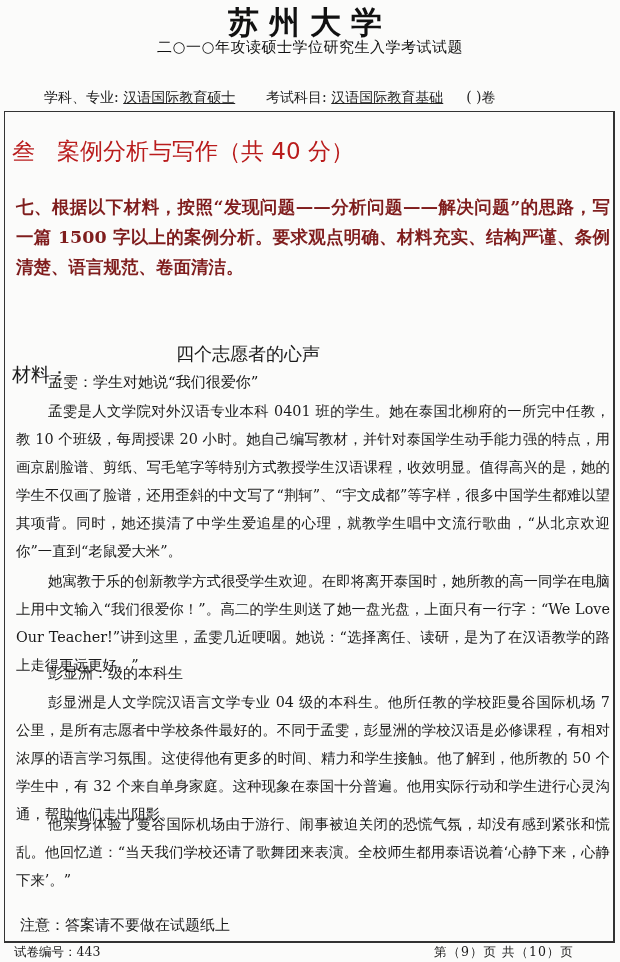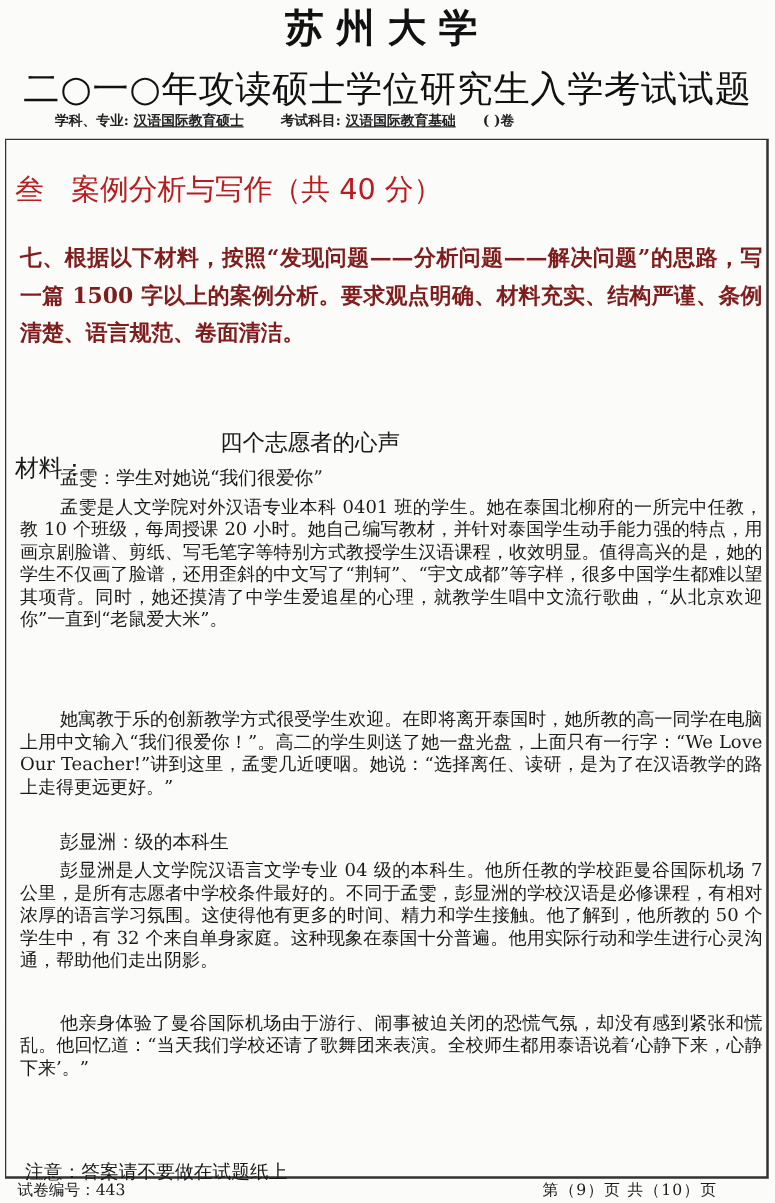--- a/index.html
+++ b/index.html
@@ -7,26 +7,26 @@
     width:620px; height:962px; background:#fbfbfa; position:relative; overflow:hidden;
     font-family:"DejaVu Serif","Liberation Serif",serif; color:#1a1a1a;
   }
   .abs { position:absolute; }
   #uni-title {
     left:0; width:620px; top:2px; text-align:center;
     font-size:31px; letter-spacing:10px; font-weight:bold; color:#111;
     font-family:"DejaVu Sans","Liberation Sans",sans-serif;
   }
   #exam-title {
-    left:0; width:620px; top:52px; text-align:center;
-    font-size:29px; color:#111; letter-spacing:0.5px;
+    left:0; width:620px; top:38px; text-align:center;
+    font-size:15px; color:#111; letter-spacing:0.5px;
     font-family:"DejaVu Sans","Liberation Sans",sans-serif;
   }
   #meta-line {
-    left:44px; top:89px; font-size:11px; color:#222; white-space:nowrap;font-weight:bold;
+    left:44px; top:89px; font-size:14px; color:#222; white-space:nowrap;
   }
   #meta-line .u { text-decoration:underline; }
   #meta-line .gap { display:inline-block; width:22px; }
   #frame {
     left:4px; top:111px; width:608px; height:829px;
     border:1.5px solid #333; border-right-width:2px; border-bottom-width:2px;
   }
   #section-head {
     left:12px; top:136px; font-size:23px; color:#b91c1c; white-space:nowrap;
     font-family:"DejaVu Sans","Liberation Sans",sans-serif;
@@ -38,29 +38,28 @@
   }
   #material-label {
     left:12px; top:314px; font-size:19px;
     font-family:"DejaVu Sans","Liberation Sans",sans-serif;
     margin-top:48px;
   }
   #article-title {
     left:0; width:496px; top:342px; text-align:center; font-size:18px;
   }
   .para {
-    left:16px; width:594px; font-size:14.4px; line-height:18px; text-align:justify;
+    left:16px; width:594px; font-size:14.4px; line-height:28px; text-align:justify;
     color:#1a1a1a;
   }
   .para.indent { text-indent:32px; }
   .subhead { left:48px; font-size:15px; font-weight:normal; color:#1a1a1a; }
   #note {
     left:20px; top:916px; font-size:15px;
     font-family:"DejaVu Sans","Liberation Sans",sans-serif;
-    margin-top:12px;
   }
   #paper-code { left:14px; top:944px; font-size:12.5px; }
   #page-info { left:434px; top:944px; font-size:12.5px; letter-spacing:1px; }
 </style>
 </head>
 <body>
 
 <div class="abs" id="uni-title">苏州大学</div>
 <div class="abs" id="exam-title">二○一○年攻读硕士学位研究生入学考试试题</div>
 

